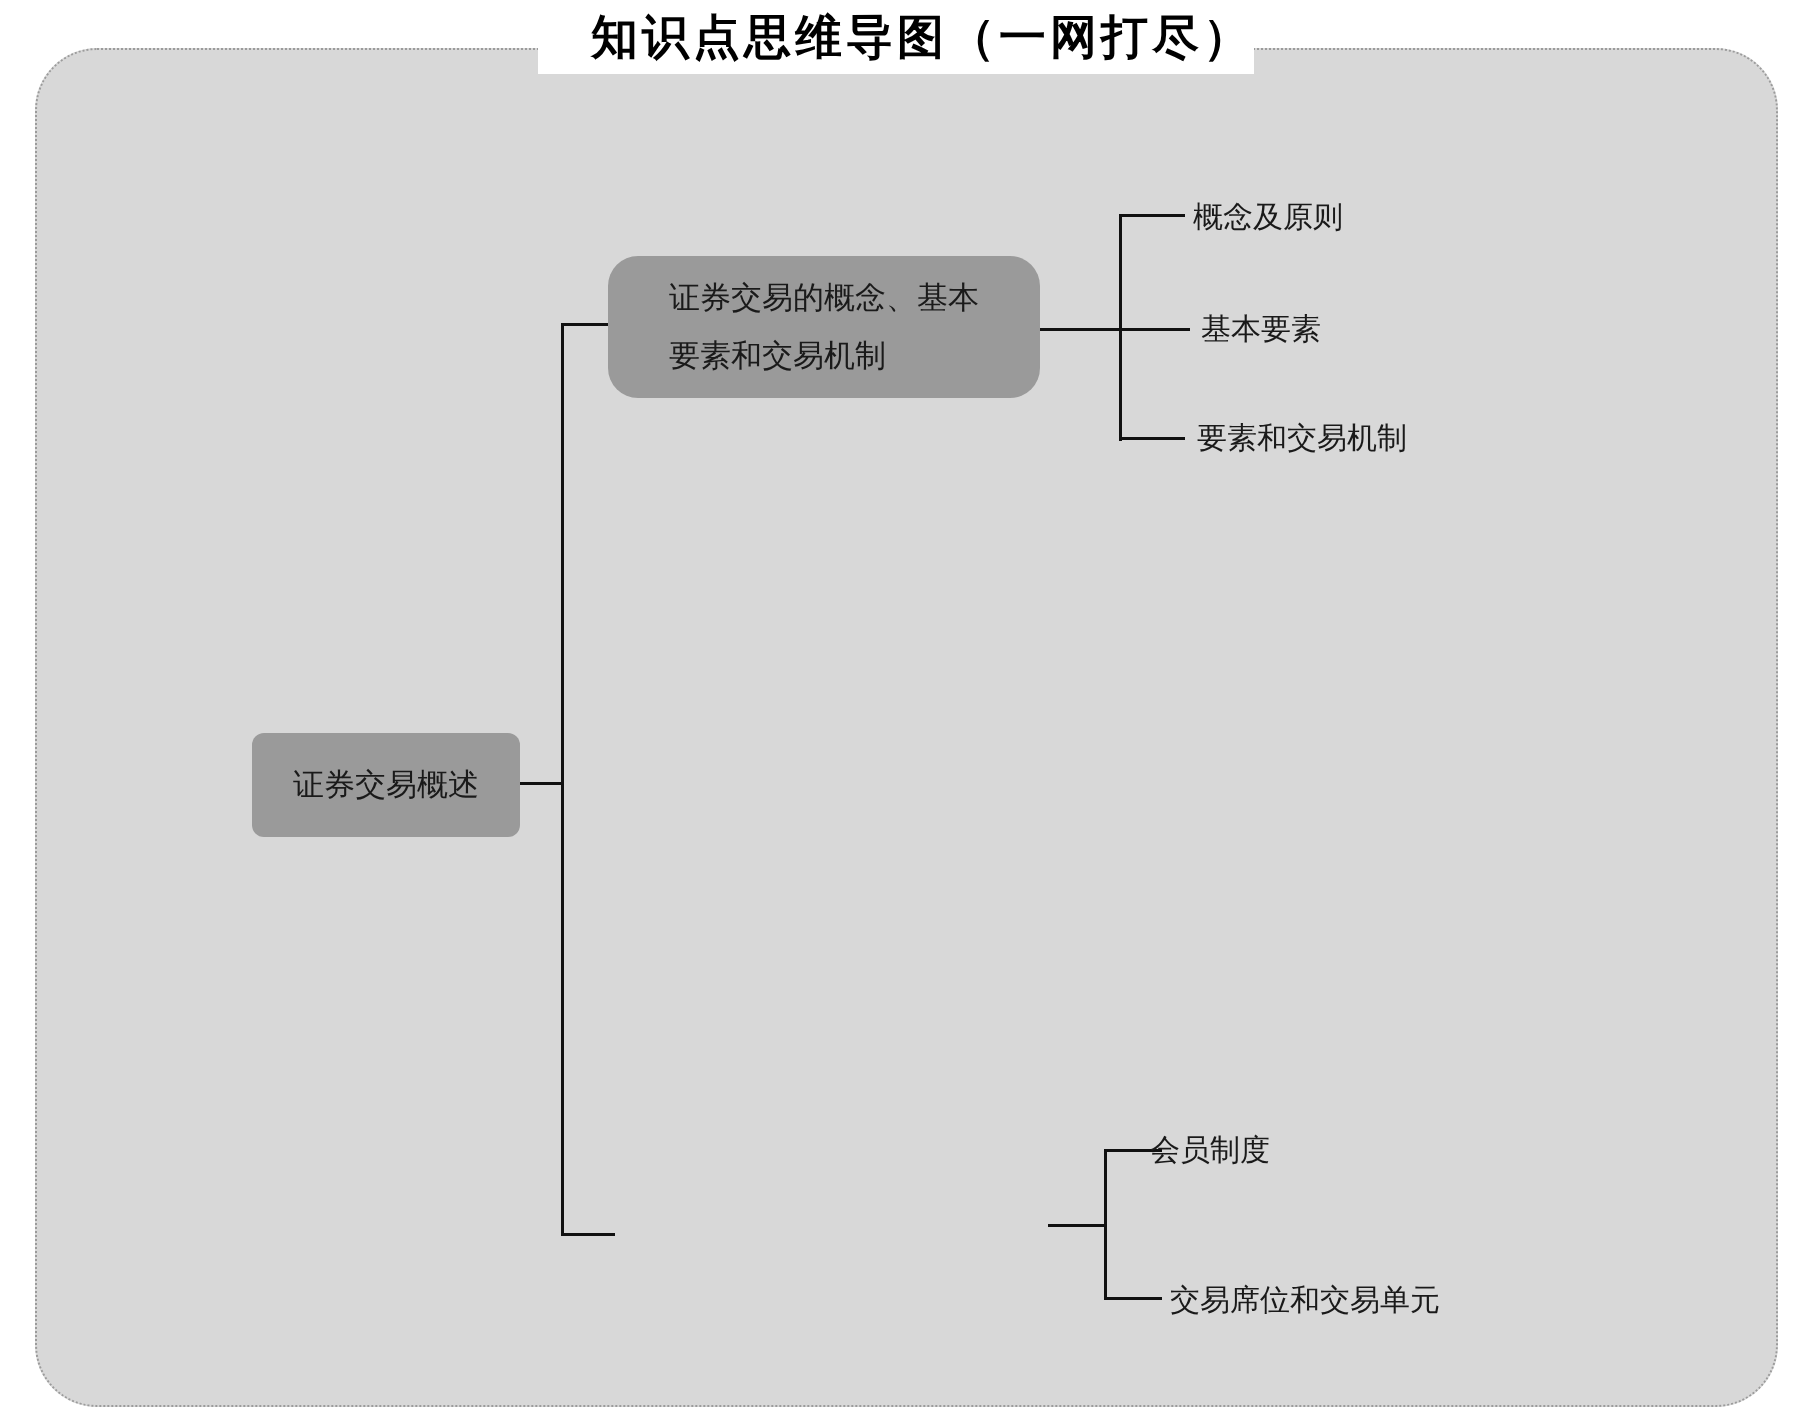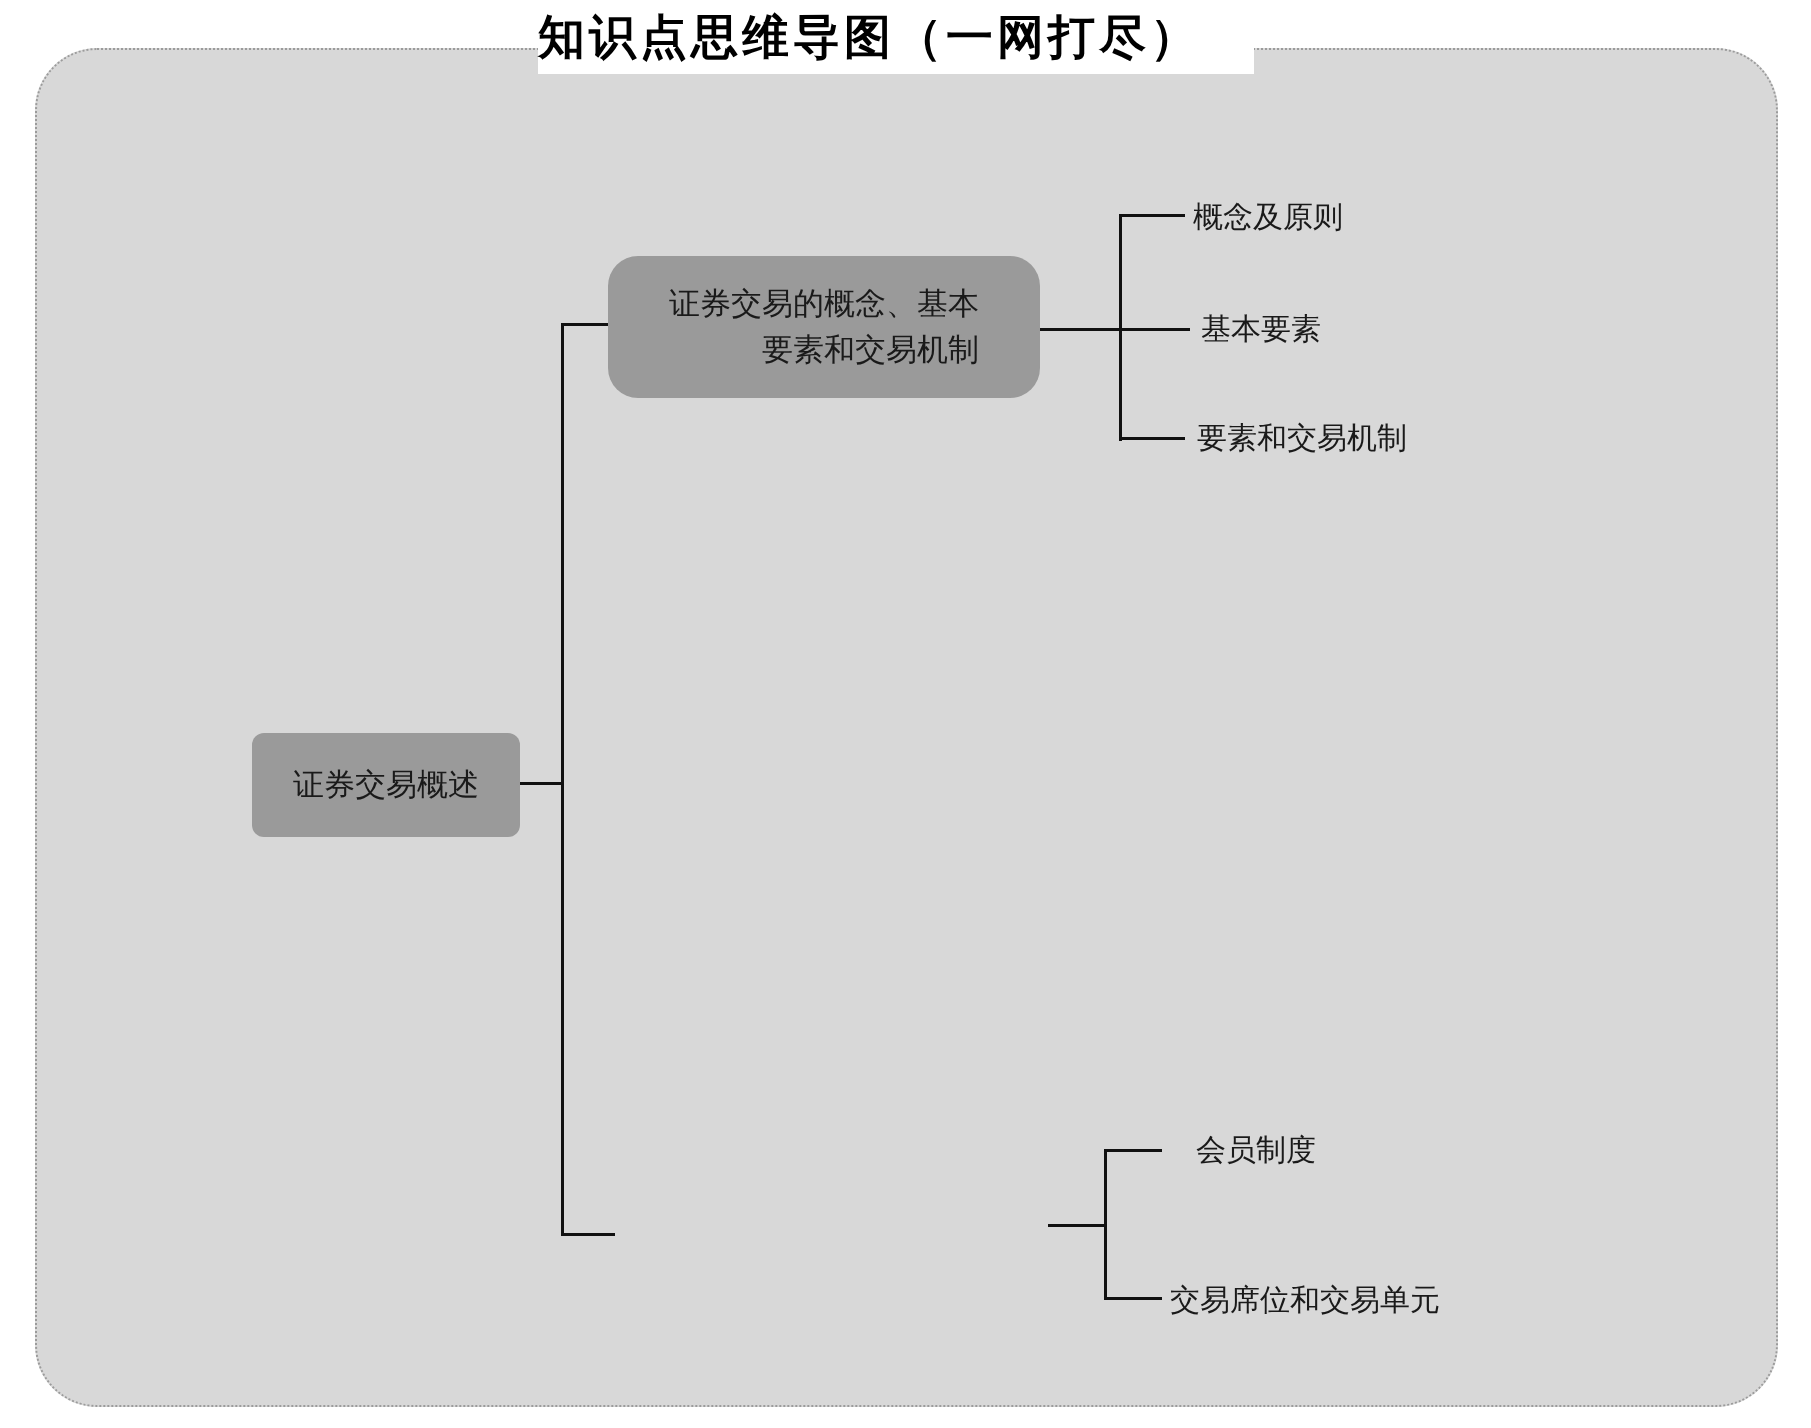--- a/index.html
+++ b/index.html
@@ -25,43 +25,43 @@
     width: 1743px; height: 1359px;
     background: var(--panel-bg);
     border: 2px dotted var(--border-dots);
     border-radius: 62px;
   }
   .title-band {
     position: absolute;
     left: 538px; top: 0;
     width: 716px; height: 74px;
     background: var(--canvas-bg);
-    display: flex; align-items: center; justify-content: flex-start;
+    display: flex; align-items: center; justify-content: flex-end;
     z-index: 5;
   }
   .title-band h1 {
     font-family: "Liberation Sans", "DejaVu Sans", sans-serif;
     font-weight: 700;
     font-size: 47px;
     letter-spacing: 4px;
     color: #000;
     white-space: nowrap;
   }
   .node {
     position: absolute;
     background: var(--node-bg);
     display: flex; align-items: center; justify-content: center;
     z-index: 2;
   }
   .node .node-text {
     font-size: 31px;
-    line-height: 46px;
+    line-height: 58px;
     color: var(--text);
     white-space: pre-line;
-    text-align: right;
+    text-align: left;
   }
   .node-root {
     left: 252px; top: 733px;
     width: 268px; height: 104px;
     border-radius: 12px;
   }
   .node-branch-1 {
     left: 608px; top: 256px;
     width: 432px; height: 142px;
     border-radius: 30px;
@@ -76,21 +76,21 @@
     font-size: 30px;
     line-height: 42px;
     height: 42px;
     white-space: nowrap;
     color: var(--text);
     z-index: 2;
   }
   .leaf-1 { left: 1193px; top: 196px; }
   .leaf-2 { left: 1201px; top: 308px; }
   .leaf-3 { left: 1197px; top: 417px; }
-  .leaf-4 { left: 1196px; top: 1129px; }
+  .leaf-4 { left: 1150px; top: 1129px; }
   .leaf-5 { left: 1170px; top: 1279px; }
   .line {
     position: absolute;
     background: var(--line);
     z-index: 1;
   }
   
   .ln-root-h   { left: 518px; top: 782px; width: 46px; height: 3px; }
   .ln-trunk-v  { left: 561px; top: 323px; width: 3px; height: 913px; }
   .ln-b1-h     { left: 561px; top: 323px; width: 47px; height: 3px; }

